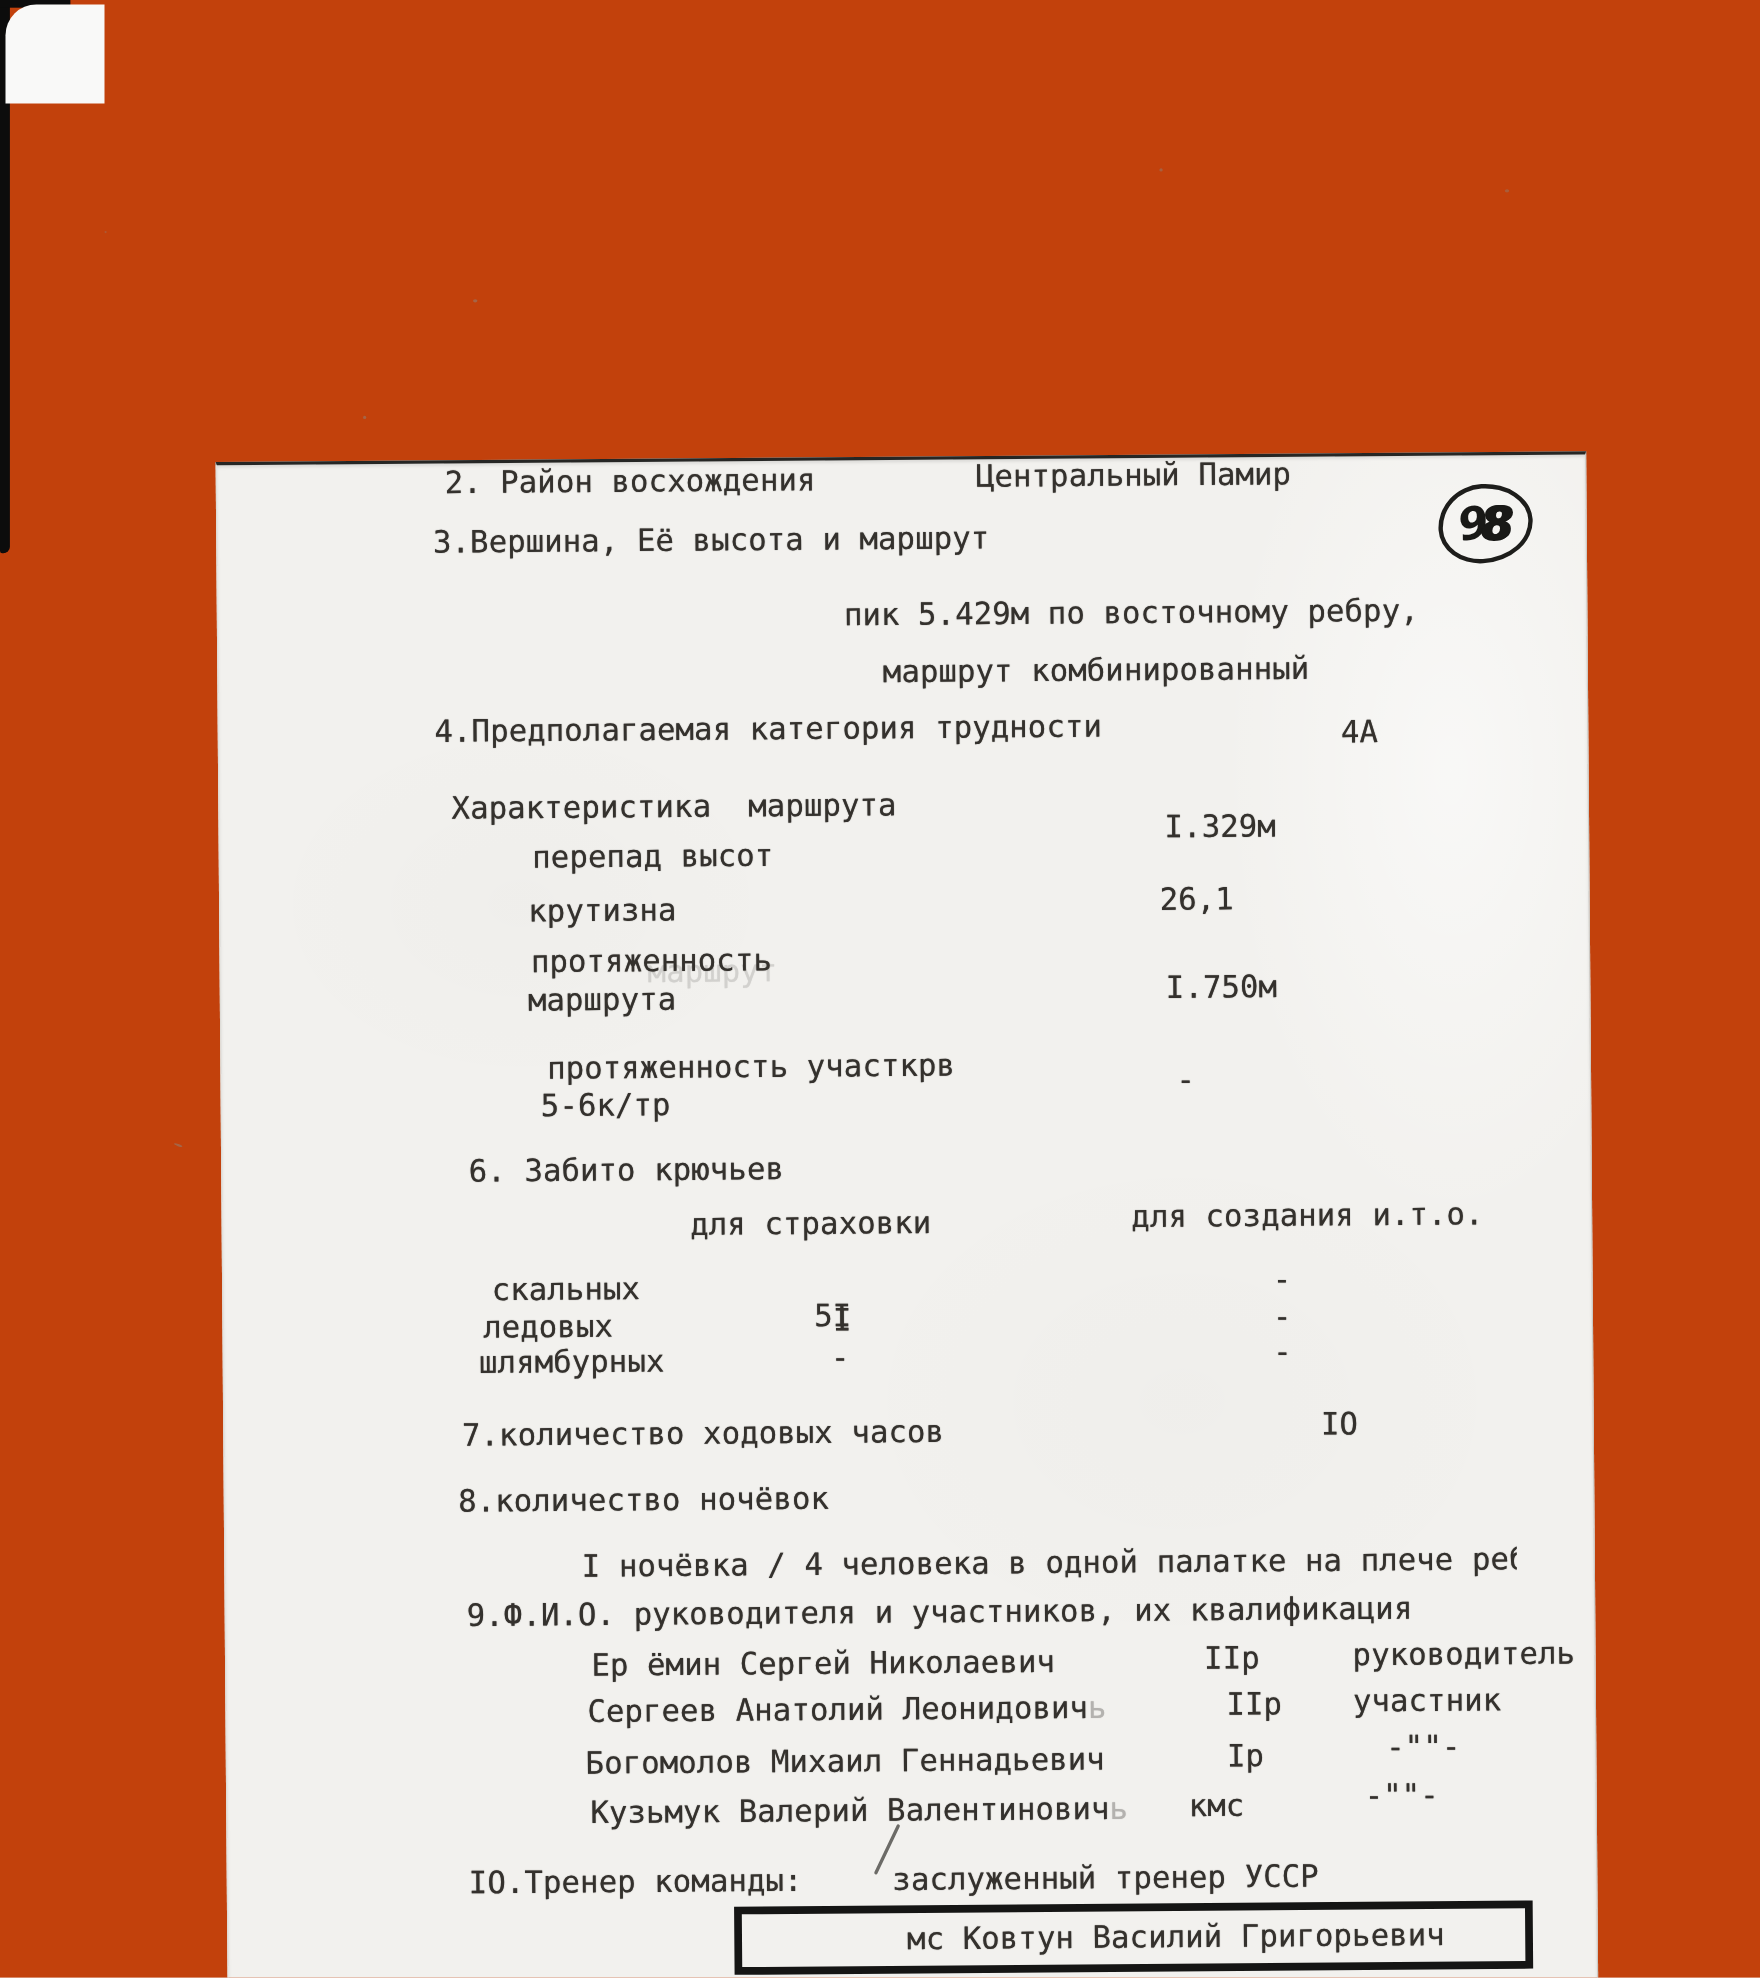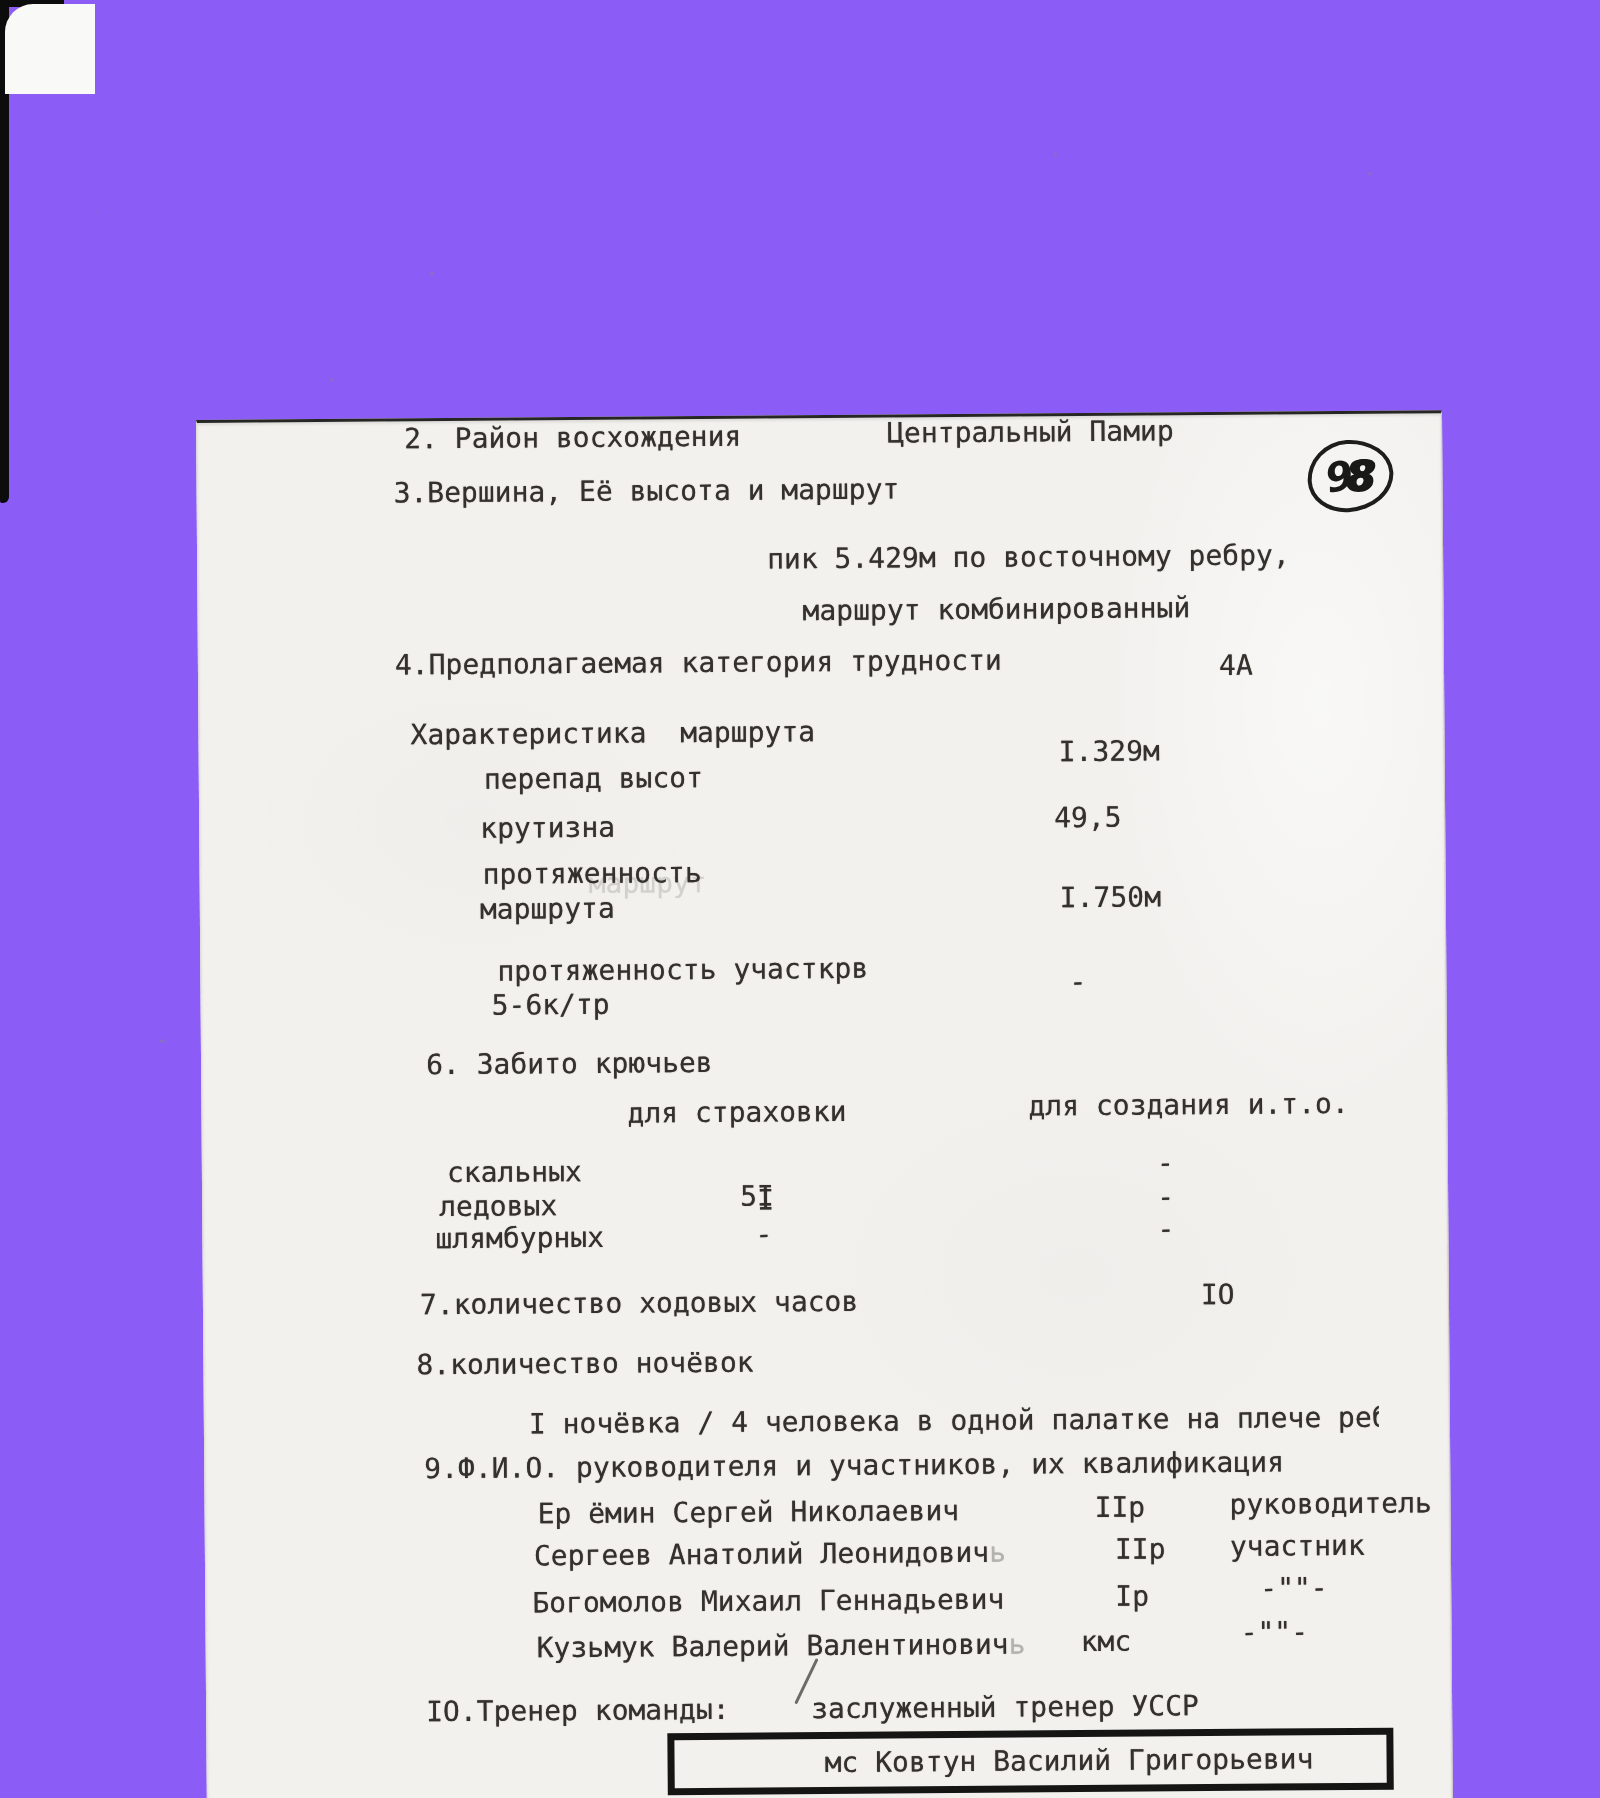--- a/index.html
+++ b/index.html
@@ -1,17 +1,17 @@
 <!DOCTYPE html>
 <html><head>
 <meta charset="utf-8">
 <title>Scanned climbing report page</title>
 <style>
   html,body{margin:0;padding:0;width:1600px;height:1798px;overflow:hidden;background:#f8f8f7;}
-  #stage{position:relative;width:1600px;height:1798px;background:#8b5cf6;overflow:hidden;}
+  #stage{position:relative;width:1600px;height:1798px;background:#c2410c;overflow:hidden;}
 
   
   .edge-left{position:absolute;left:0;top:0;width:9px;height:503px;background:#0c0c0c;border-radius:0 0 6px 2px;}
   .edge-top{position:absolute;left:0;top:0;width:64px;height:7px;background:#0c0c0c;}
   .edge-corner-mask{position:absolute;left:5px;top:4px;width:90px;height:90px;background:#f9f9f8;border-top-left-radius:28px;}
 
   .speck{position:absolute;background:#8a8880;border-radius:50%;}
 
   
   .paper{
@@ -99,21 +99,21 @@
 
     <div class="tline" style="left:196px;top:228px">4.Предполагаемая категория трудности</div>
     <div class="tline" style="left:1020px;top:235px">4А</div>
 
     <div class="tline" style="left:211px;top:298px">Характеристика  маршрута</div>
 
     <div class="tline" style="left:284px;top:343px">перепад высот</div>
     <div class="tline" style="left:859px;top:320px">I.329м</div>
 
     <div class="tline" style="left:280px;top:392px">крутизна</div>
-    <div class="tline" style="left:854px;top:386px">49,5</div>
+    <div class="tline" style="left:854px;top:386px">26,1</div>
 
     <div class="tline" style="left:282px;top:438px">протяженность</div>
     <div class="tline ghostline" style="left:388px;top:448px">маршрут</div>
     <div class="tline" style="left:279px;top:473px">маршрута</div>
     <div class="tline" style="left:859px;top:466px">I.750м</div>
 
     <div class="tline" style="left:296px;top:535px">протяженность участкрв</div>
     <div class="tline" style="left:290px;top:569px">5-6к/тр</div>
     <div class="tline" style="left:868px;top:550px">-</div>
 

